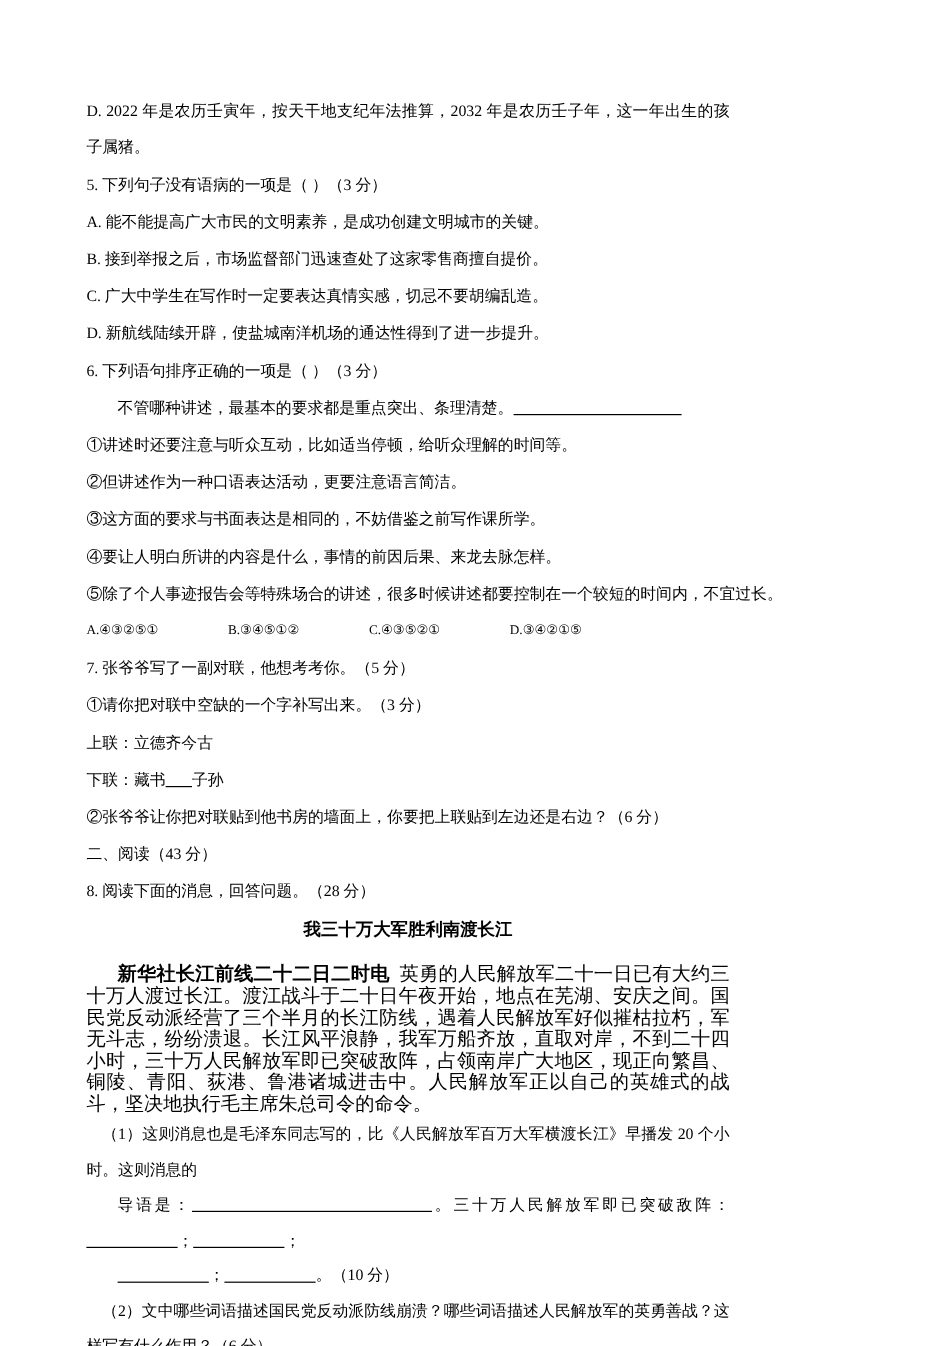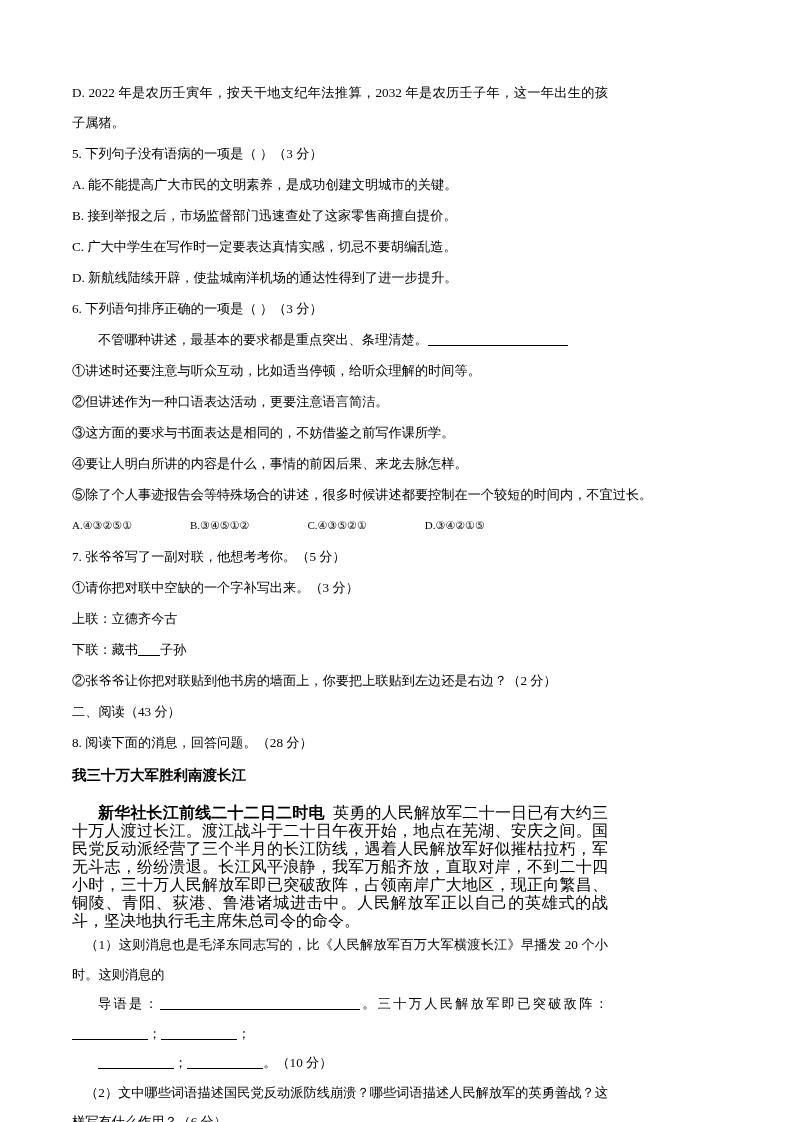--- a/index.html
+++ b/index.html
@@ -25,21 +25,21 @@
     line-height: 31px;
     white-space: nowrap;
   }
   .line.wrapline {
     white-space: normal;
     line-height: 30px;
     text-align: justify;
   }
   .indent1 { text-indent: 26px; }
   .center {
-    text-align: left;
+    text-align: center;
     font-weight: bold;
     font-size: 14.5px;
     line-height: 34px;
     white-space: nowrap;
   }
   .bold { font-weight: normal; }
   .underline-long {
     display: inline-block;
     border-bottom: 1px solid #000;
     width: 140px;
@@ -103,21 +103,21 @@
   <div class="line">⑤除了个人事迹报告会等特殊场合的讲述，很多时候讲述都要控制在一个较短的时间内，不宜过长。</div>
 
   <div class="opt-row">
     <span>A.④③②⑤①</span><span class="gap"></span><span>B.③④⑤①②</span><span class="gap"></span><span>C.④③⑤②①</span><span class="gap"></span><span>D.③④②①⑤</span>
   </div>
 
   <div class="line">7. 张爷爷写了一副对联，他想考考你。（5 分）</div>
   <div class="line">①请你把对联中空缺的一个字补写出来。（3 分）</div>
   <div class="line">上联：立德齐今古</div>
   <div class="line"><span>下联：藏书</span><span class="underline-short"></span><span>子孙</span></div>
-  <div class="line">②张爷爷让你把对联贴到他书房的墙面上，你要把上联贴到左边还是右边？（2 分）</div>
+  <div class="line">②张爷爷让你把对联贴到他书房的墙面上，你要把上联贴到左边还是右边？（6 分）</div>
 
   <div class="line">二、阅读（43 分）</div>
   <div class="line">8. 阅读下面的消息，回答问题。（28 分）</div>
 
   <div class="center">我三十万大军胜利南渡长江</div>
 
   <div class="body-par"><span class="news-lead">新华社长江前线二十二日二时电</span>&nbsp;&nbsp;<span>英勇的人民解放军二十一日已有大约三十万人渡过长江。渡江战斗于二十日午夜开始，地点在芜湖、安庆之间。国民党反动派经营了三个半月的长江防线，遇着人民解放军好似摧枯拉朽，军无斗志，纷纷溃退。长江风平浪静，我军万船齐放，直取对岸，不到二十四小时，三十万人民解放军即已突破敌阵，占领南岸广大地区，现正向繁昌、铜陵、青阳、荻港、鲁港诸城进击中。人民解放军正以自己的英雄式的战斗，坚决地执行毛主席朱总司令的命令。</span></div>
 
   <div class="sub-par q-block"><span>（1）这则消息也是毛泽东同志写的，比《人民解放军百万大军横渡长江》早播发 20 个小时。这则消息的</span></div>
   <div class="sub-par" style="text-indent:26px"><span>导语是：</span><span class="underline-long" style="width:200px"></span><span>。三十万人民解放军即已突破敌阵：</span><span class="underline-med"></span><span>；</span><span class="underline-med"></span><span>；</span></div>

